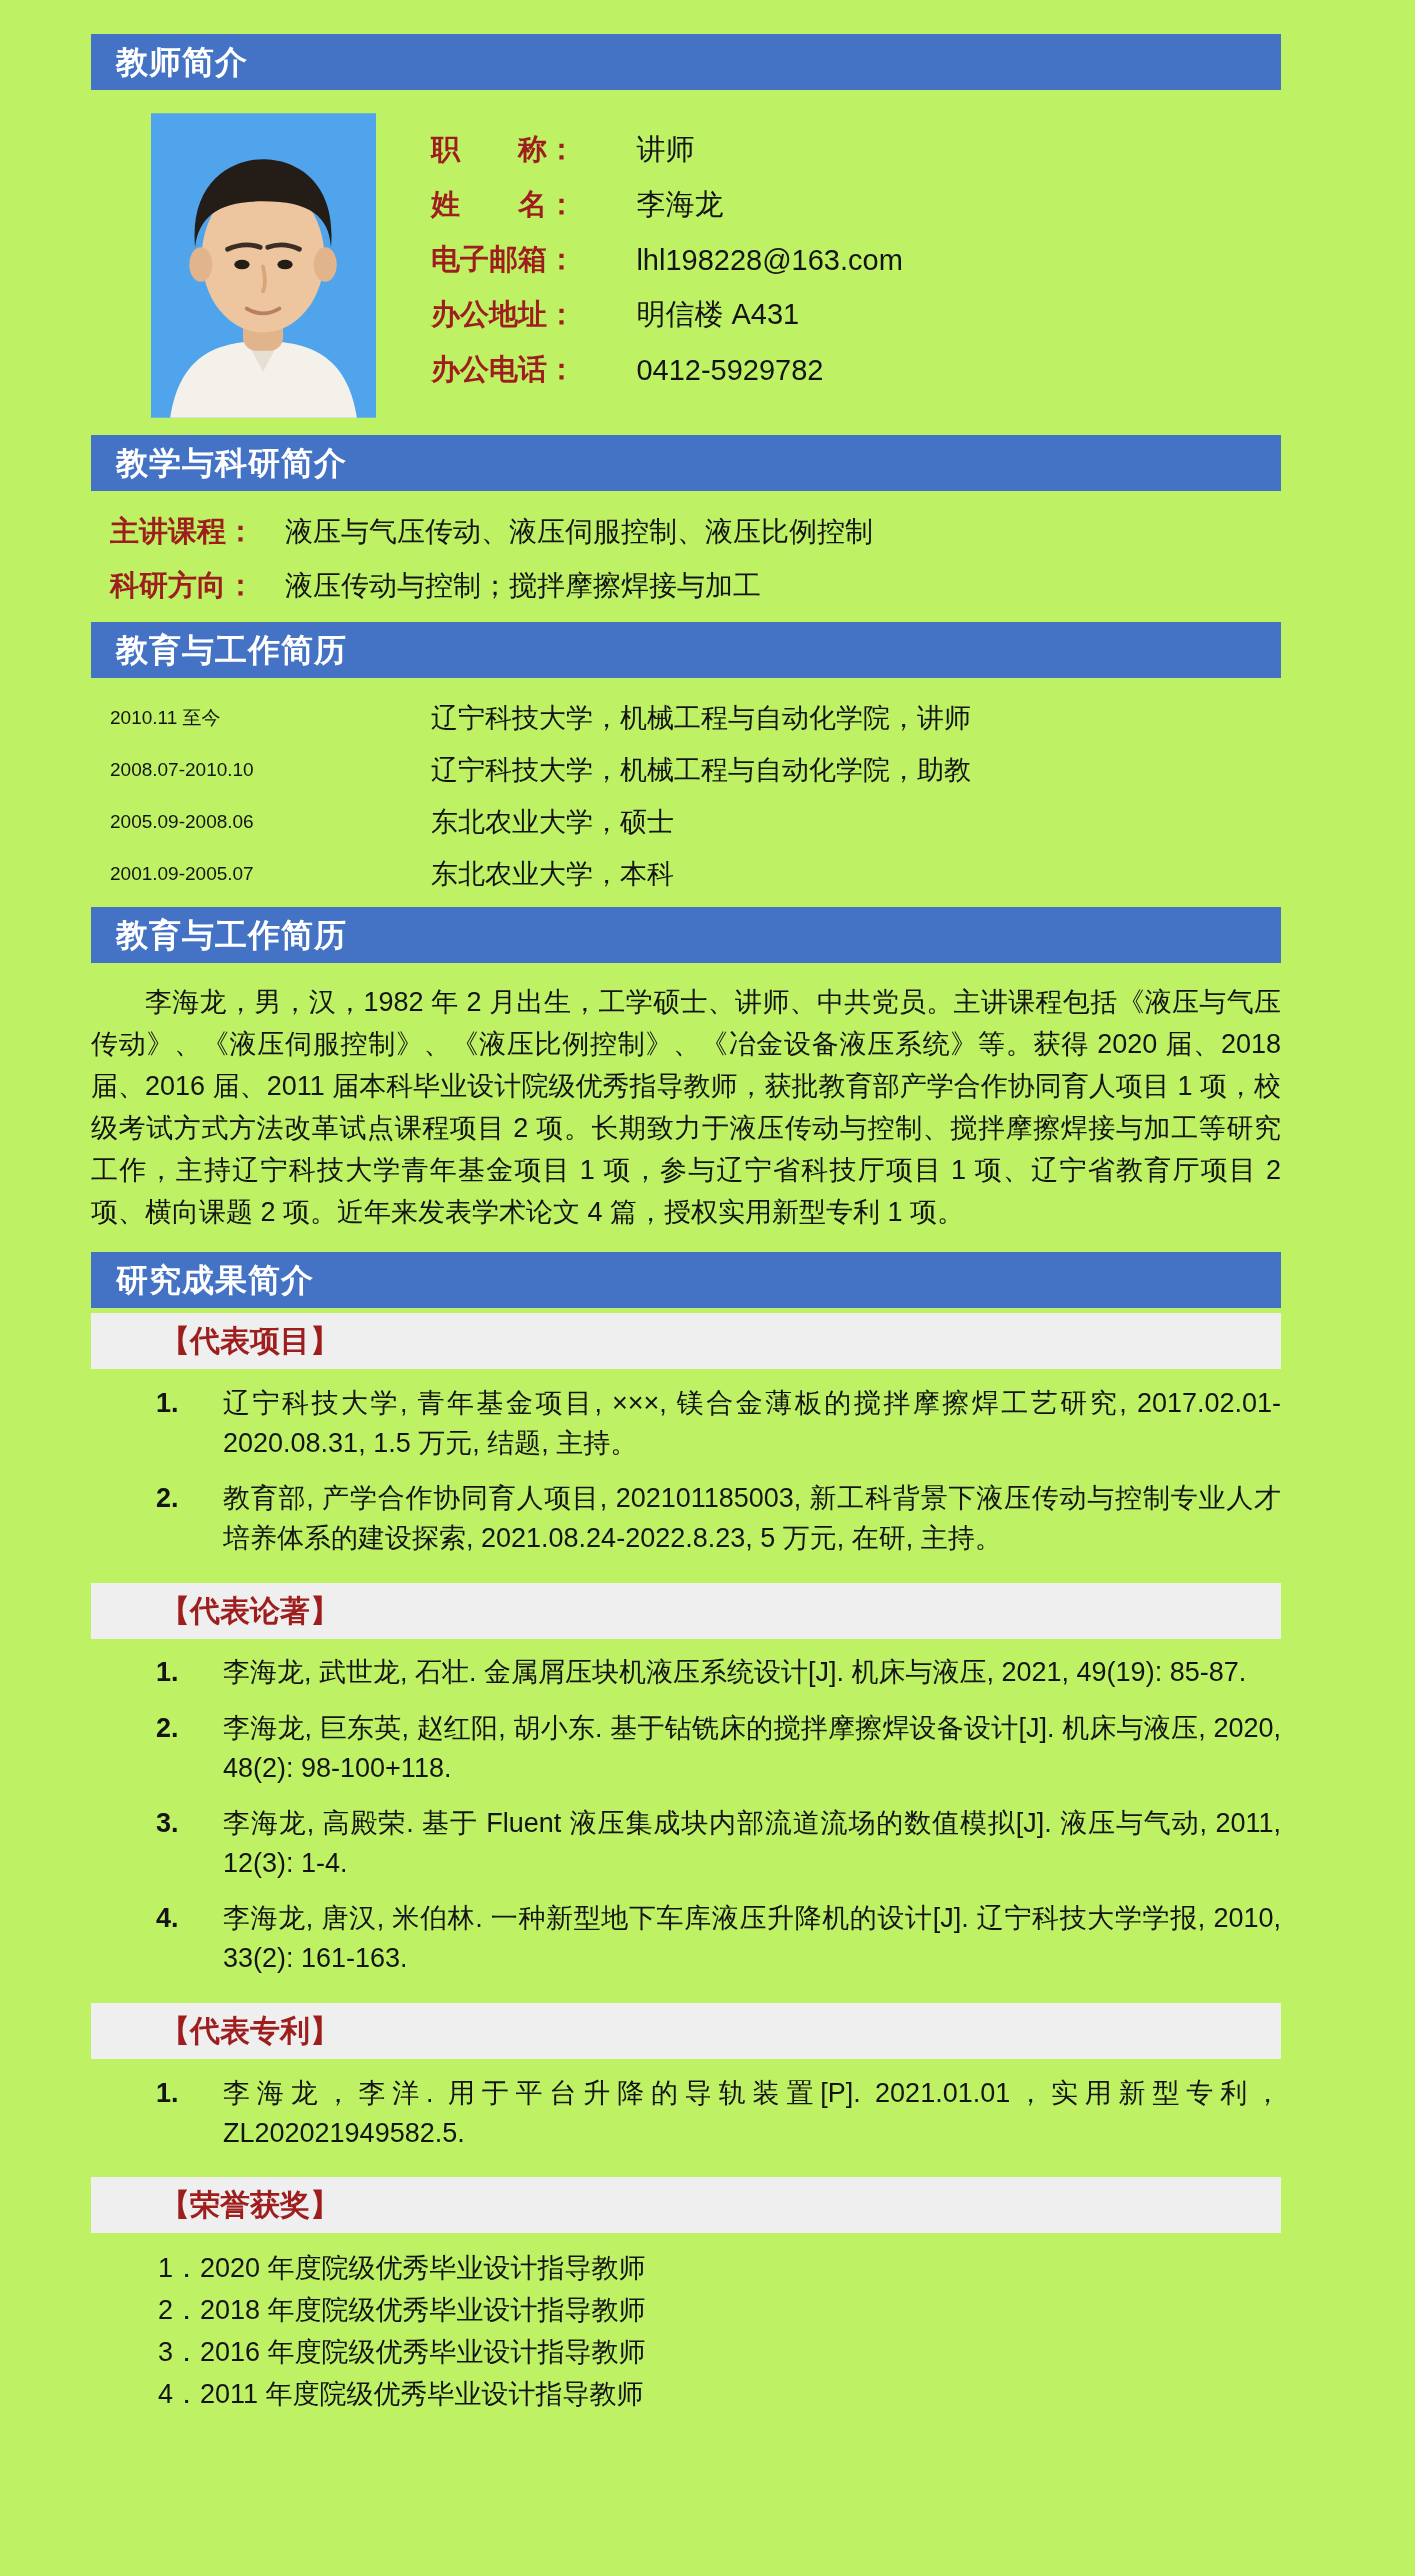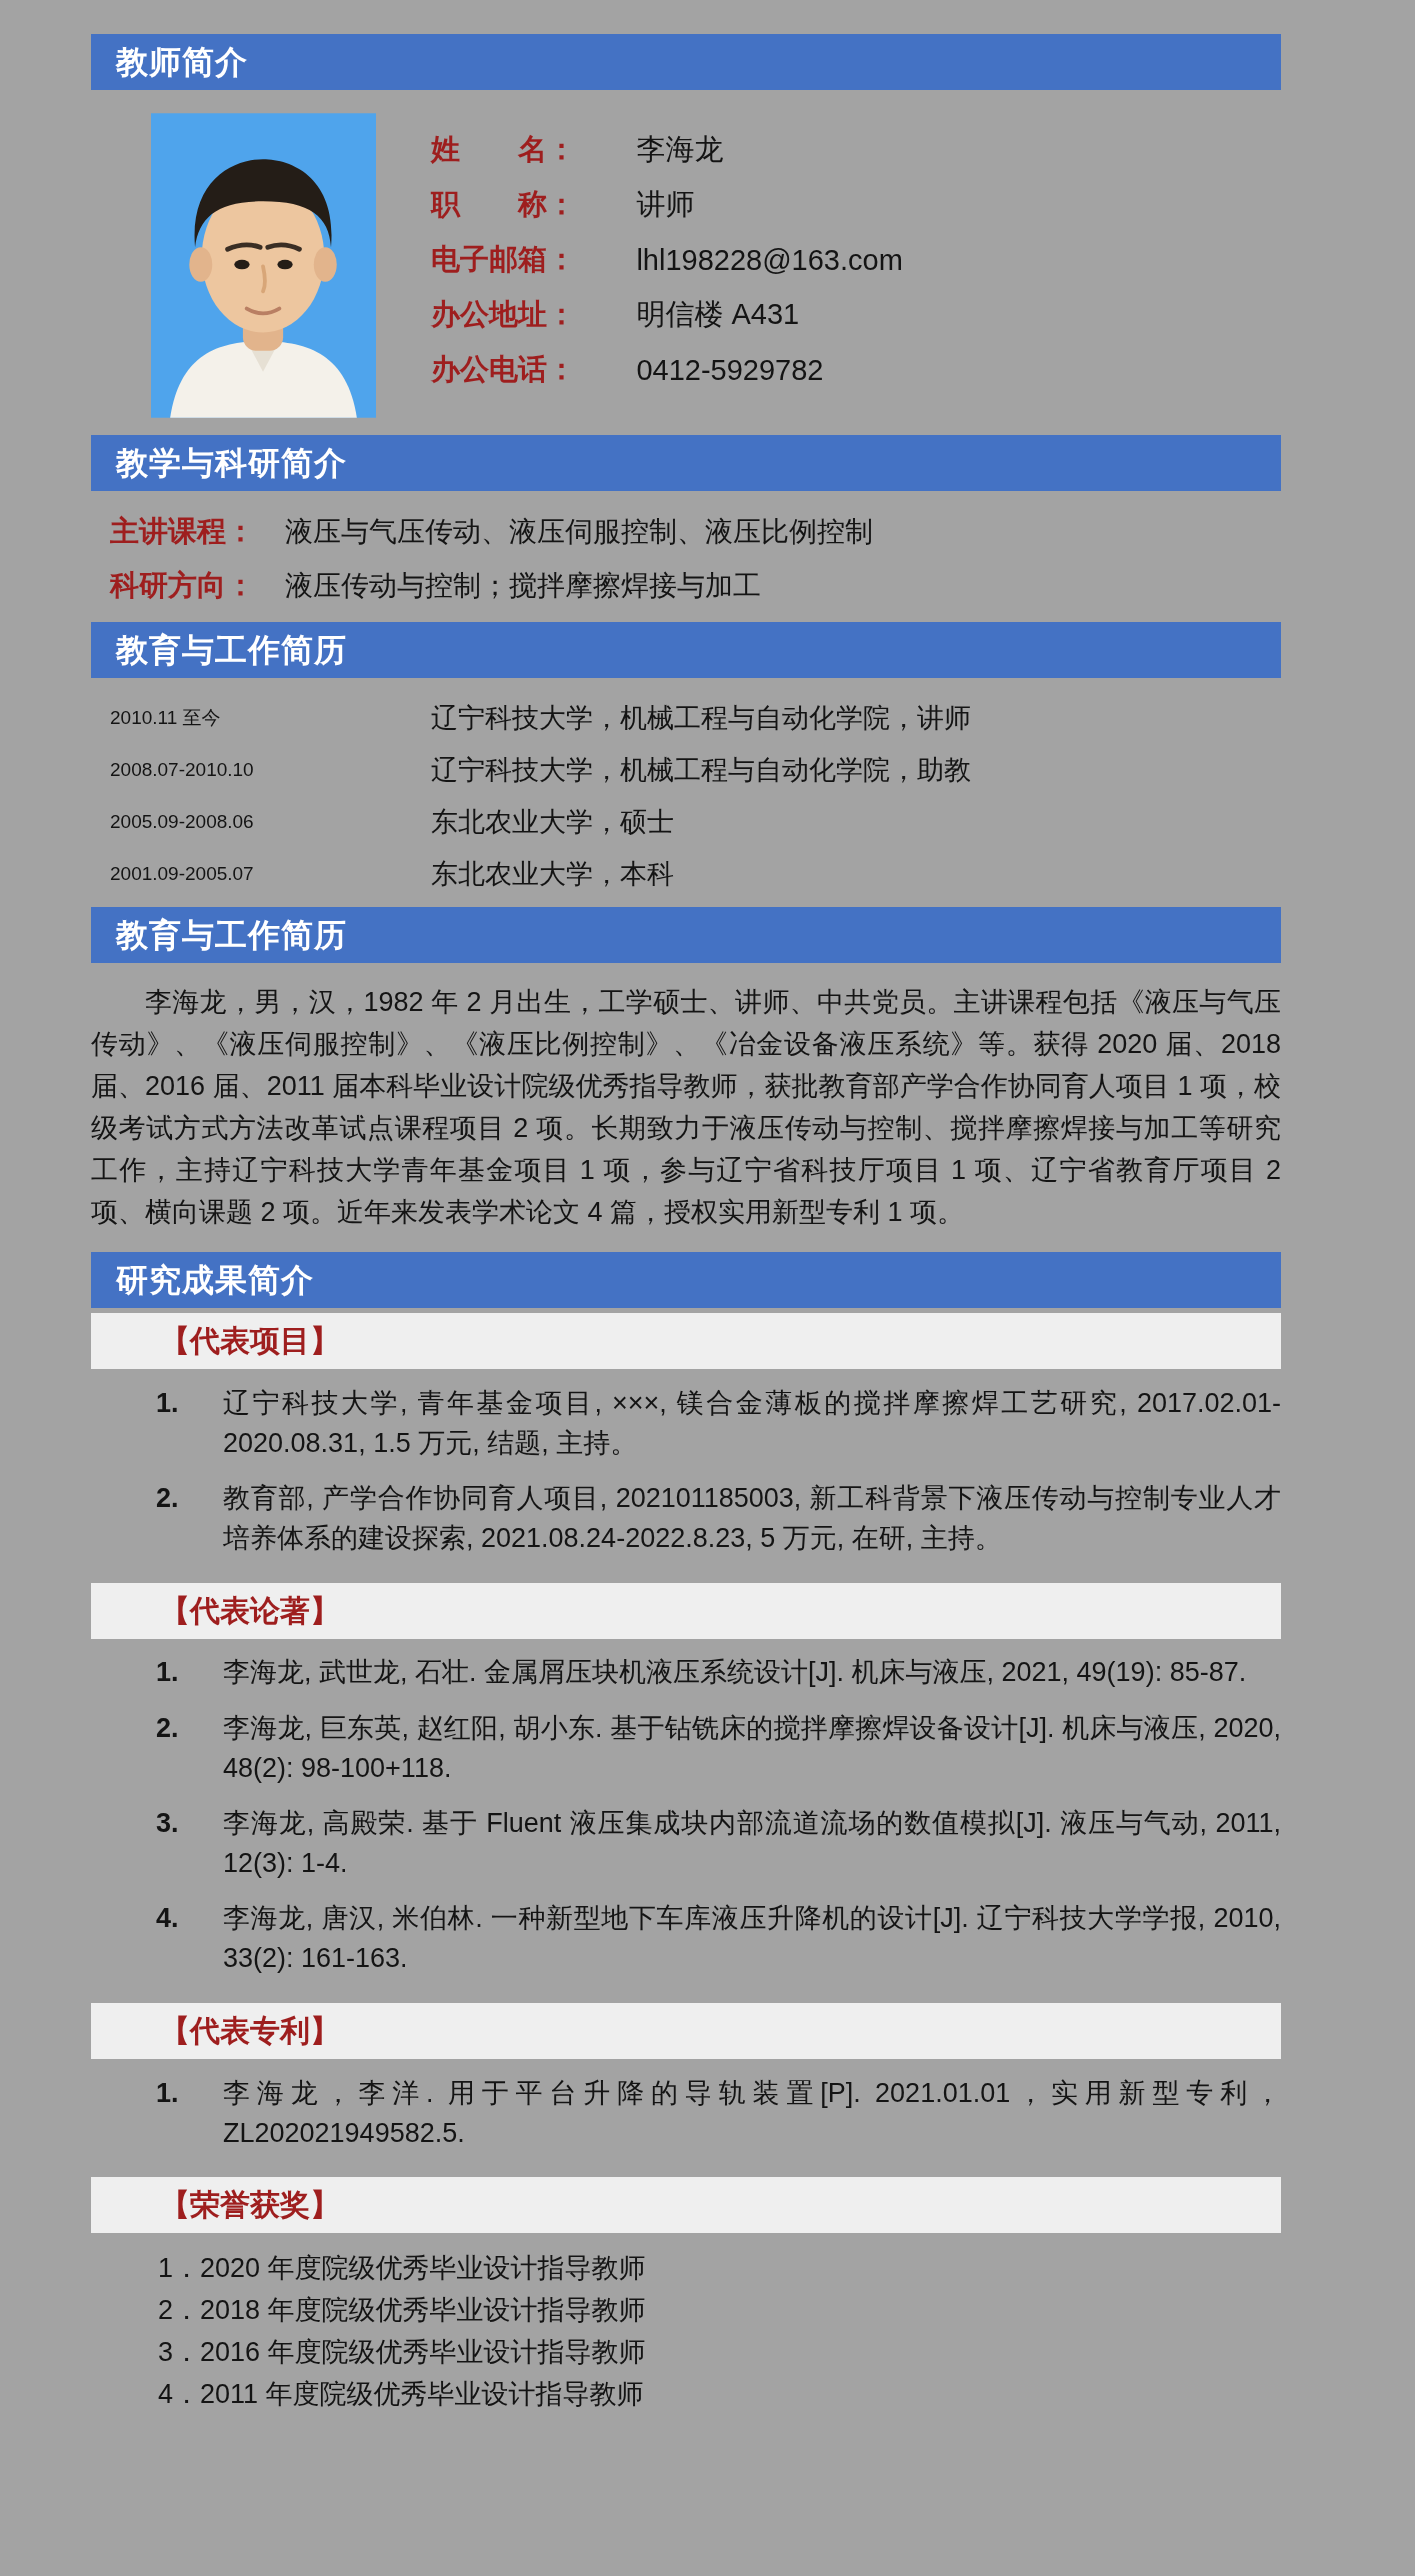--- a/index.html
+++ b/index.html
@@ -1,18 +1,18 @@
 <!DOCTYPE html>
 <html><head>
 <meta charset="utf-8">
 <title>教师简介</title>
 <style>
   html,body{margin:0;padding:0;background:#ffffff;}
   body{font-family:"Liberation Sans","DejaVu Sans",sans-serif;color:#141414;}
-  .page{position:relative;width:1416px;height:2576px;background:#a3a3a3;box-sizing:border-box;
+  .page{position:relative;width:1416px;height:2576px;background:#bef264;box-sizing:border-box;
         padding:34px 135px 0 91px;overflow:hidden;}
   
   .bar{background:#4472C4;color:#ffffff;height:56px;line-height:56px;
        font-size:32px;font-weight:700;padding-left:25px;letter-spacing:1px;}
   
   .profile{display:flex;padding:23px 0 17.3px 60px;}
   .photo{width:225px;height:305px;flex:0 0 auto;display:block;}
   .fields{margin-left:55px;padding-top:9.6px;}
   .field{display:flex;align-items:center;height:55px;}
   .flabel{color:#9E1E1E;font-weight:700;font-size:29px;width:192px;white-space:pre;}
@@ -72,26 +72,26 @@
 
       <ellipse cx="95" cy="158" rx="8" ry="5" fill="#241D17"></ellipse>
       <ellipse cx="140" cy="158" rx="8" ry="5" fill="#241D17"></ellipse>
 
       <path d="M117 160 q4 18 0 26" stroke="#D8A678" stroke-width="4" fill="none" stroke-linecap="round"></path>
       <path d="M100 204 q17 10 34 0" stroke="#B97F63" stroke-width="4" fill="none" stroke-linecap="round"></path>
     </svg>
 
     <div class="fields">
       <div class="field">
+        <span class="flabel">职　　称：</span>
+        <span class="fvalue">讲师</span>
+      </div>
+      <div class="field">
         <span class="flabel">姓　　名：</span>
         <span class="fvalue">李海龙</span>
-      </div>
-      <div class="field">
-        <span class="flabel">职　　称：</span>
-        <span class="fvalue">讲师</span>
       </div>
       <div class="field">
         <span class="flabel">电子邮箱：</span>
         <span class="fvalue">lhl198228@163.com</span>
       </div>
       <div class="field">
         <span class="flabel">办公地址：</span>
         <span class="fvalue">明信楼 A431</span>
       </div>
       <div class="field">

